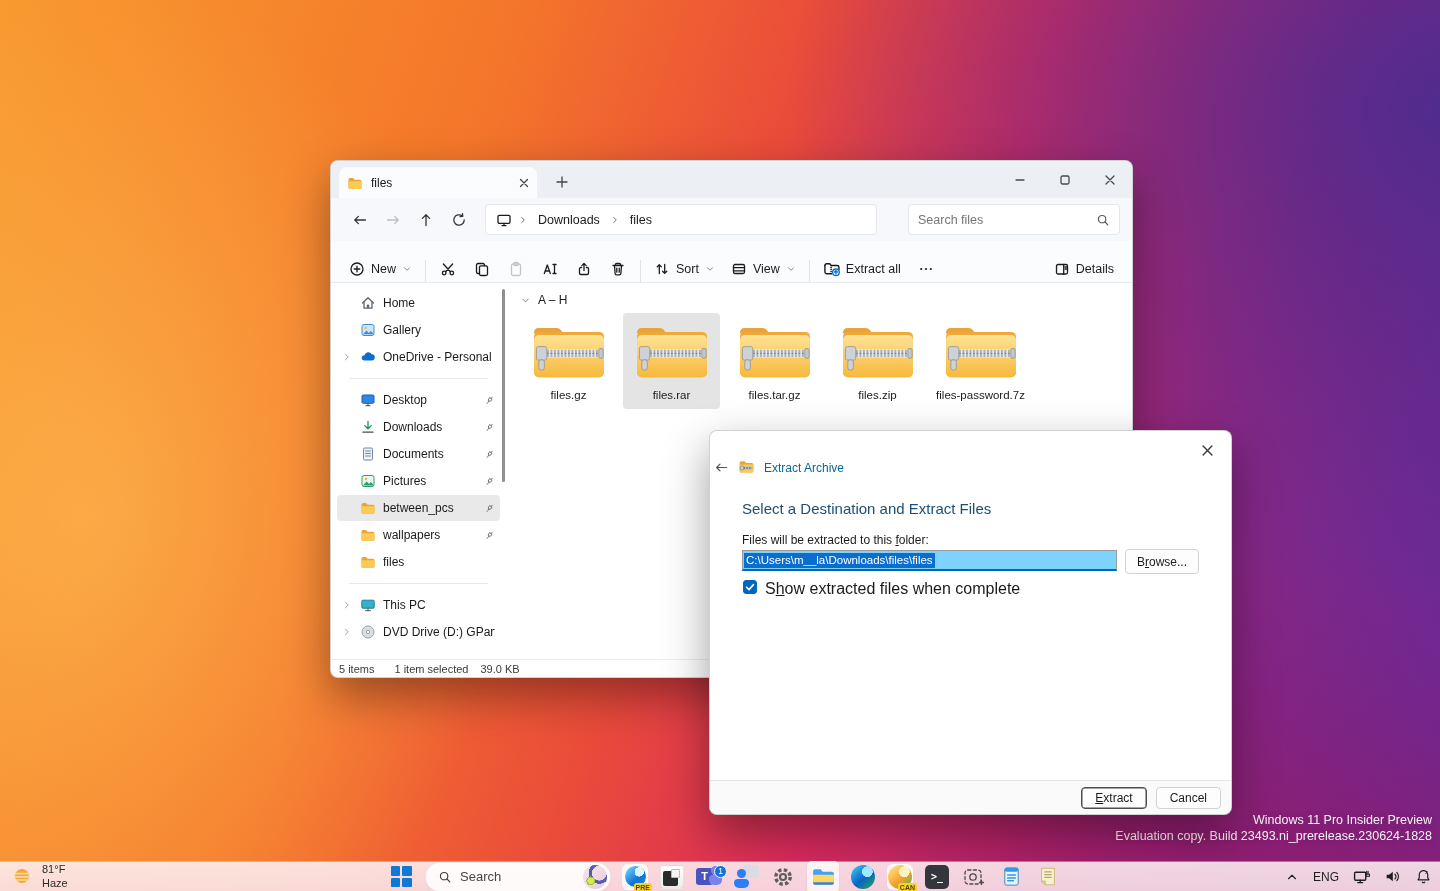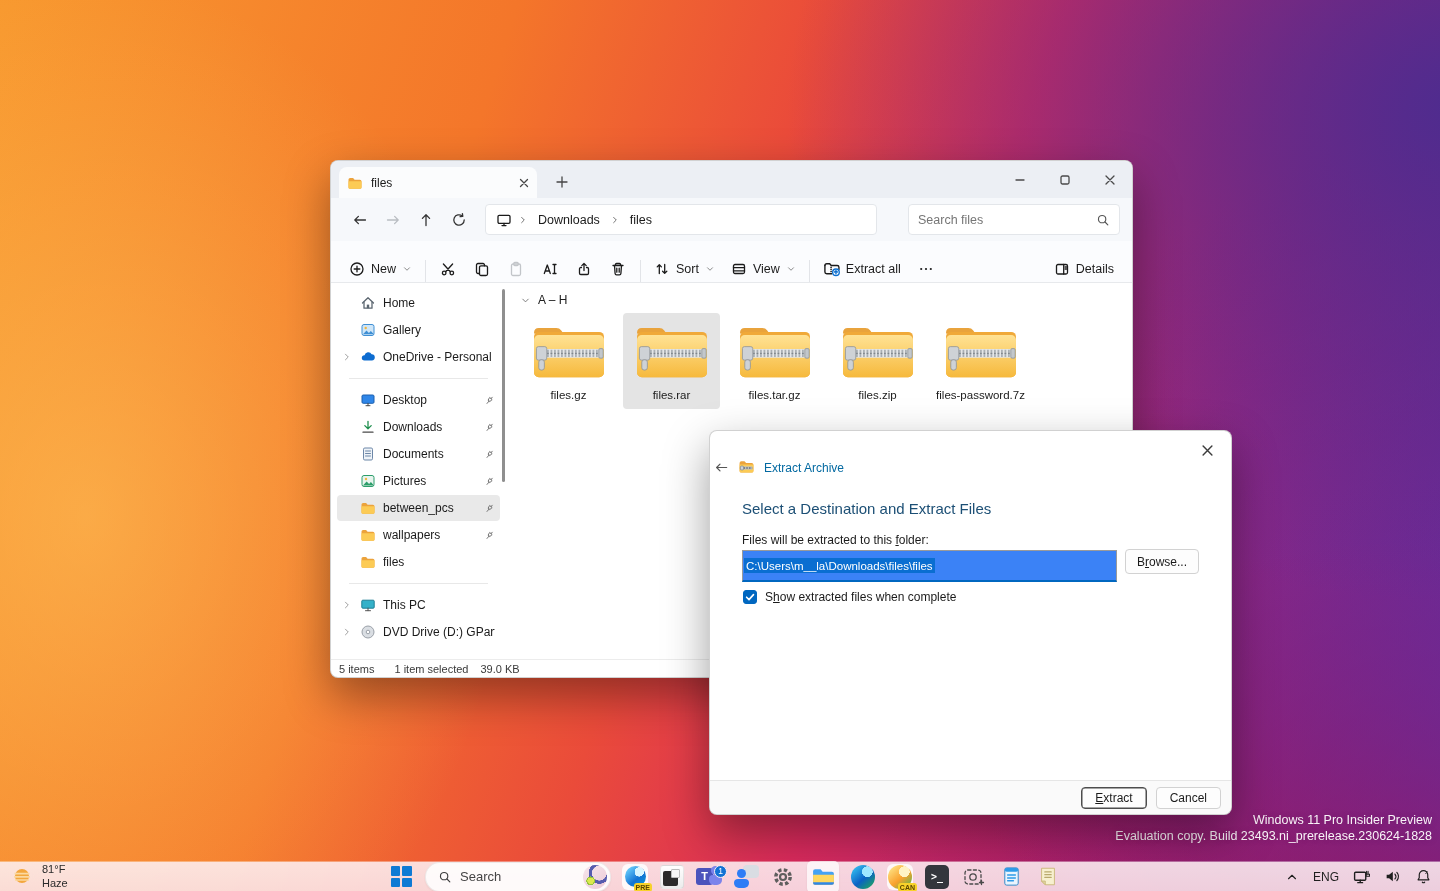--- a/index.html
+++ b/index.html
@@ -52,24 +52,24 @@
   .fitem{width:97px;padding:7px 2px 8px;border-radius:4px;display:flex;flex-direction:column;align-items:center;gap:7px;font-size:11.5px}
   .fitem.fsel{background:#e4e4e4}
   .statusbar{height:18px;border-top:1px solid #ececec;display:flex;align-items:center;gap:20px;padding:0 8px;font-size:11px;color:#3a3a3a;flex:none}
   
   .dialog{left:709px;top:430px;width:523px;height:385px;z-index:2}
   .dclose{position:absolute;top:6px;right:8px;width:32px;height:26px;display:flex;align-items:center;justify-content:center;color:#3c3c3c}
   .dheader{position:absolute;top:27px;left:4px;display:flex;align-items:flex-end;gap:9px;font-size:12px;color:#0369a1}
   .dback{color:#555;display:flex}
   .dheading{position:absolute;top:69px;left:32px;font-size:15px;color:#1c4f75}
   .dlabel{position:absolute;top:102px;left:32px;font-size:12px}
-  .dfield{position:absolute;top:119px;left:32px;width:375px;height:32px;background:#3b82f6;border:1px solid #9a9a9a;border-bottom:2px solid #0067c0;display:flex;align-items:center;padding:0 1px;font-size:11.5px}
+  .dfield{position:absolute;top:119px;left:32px;width:375px;height:21px;background:#7dd3fc;border:1px solid #9a9a9a;border-bottom:2px solid #0067c0;display:flex;align-items:center;padding:0 1px;font-size:11.5px}
   .seltext{background:#0a6ed1;color:#fff;padding:1.5px 2px;white-space:nowrap}
   .browse{position:absolute;top:118px;left:415px;width:74px;height:25px;background:#fdfdfd;border:1px solid #d2d2d2;border-radius:4px;display:flex;align-items:center;justify-content:center;font-size:12px}
-  .chkrow{position:absolute;top:159px;left:33px;display:flex;align-items:center;gap:8px;font-size:12px}
+  .chkrow{position:absolute;top:149px;left:33px;display:flex;align-items:flex-start;gap:8px;font-size:16px}
   .chk{width:14px;height:14px;background:#0067c0;border:1px solid #0067c0;border-radius:3px;display:flex;align-items:center;justify-content:center}
   .dfooter{position:absolute;left:0;right:0;bottom:0;height:34px;background:#fafafa;border-top:1px solid #e6e6e6;border-radius:0 0 8px 8px;display:flex;align-items:center;justify-content:flex-end;gap:9px;padding:0 10px}
   .dbtn{height:22px;padding:0 13px;background:#fdfdfd;border:1px solid #d2d2d2;border-radius:4px;display:flex;align-items:center;font-size:12px}
   .dbtn.primary{border:1px solid #4d4d4d;box-shadow:inset 0 0 0 .5px #4d4d4d}
   .u{text-decoration:underline}
   
   .taskbar{position:absolute;left:0;right:0;bottom:0;height:29px;z-index:3;background:linear-gradient(rgba(253,240,243,.88),rgba(251,231,236,.88));backdrop-filter:blur(18px);box-shadow:0 -1px 0 rgba(255,255,255,.35)}
   .weather{position:absolute;left:10px;top:0;height:100%;display:flex;align-items:center;gap:8px}
   .wtxt{font-size:11px;line-height:1.2;color:#2b2b2b}
   .tbcenter{position:absolute;left:388px;top:0;height:100%;display:flex;align-items:center;gap:11px}

